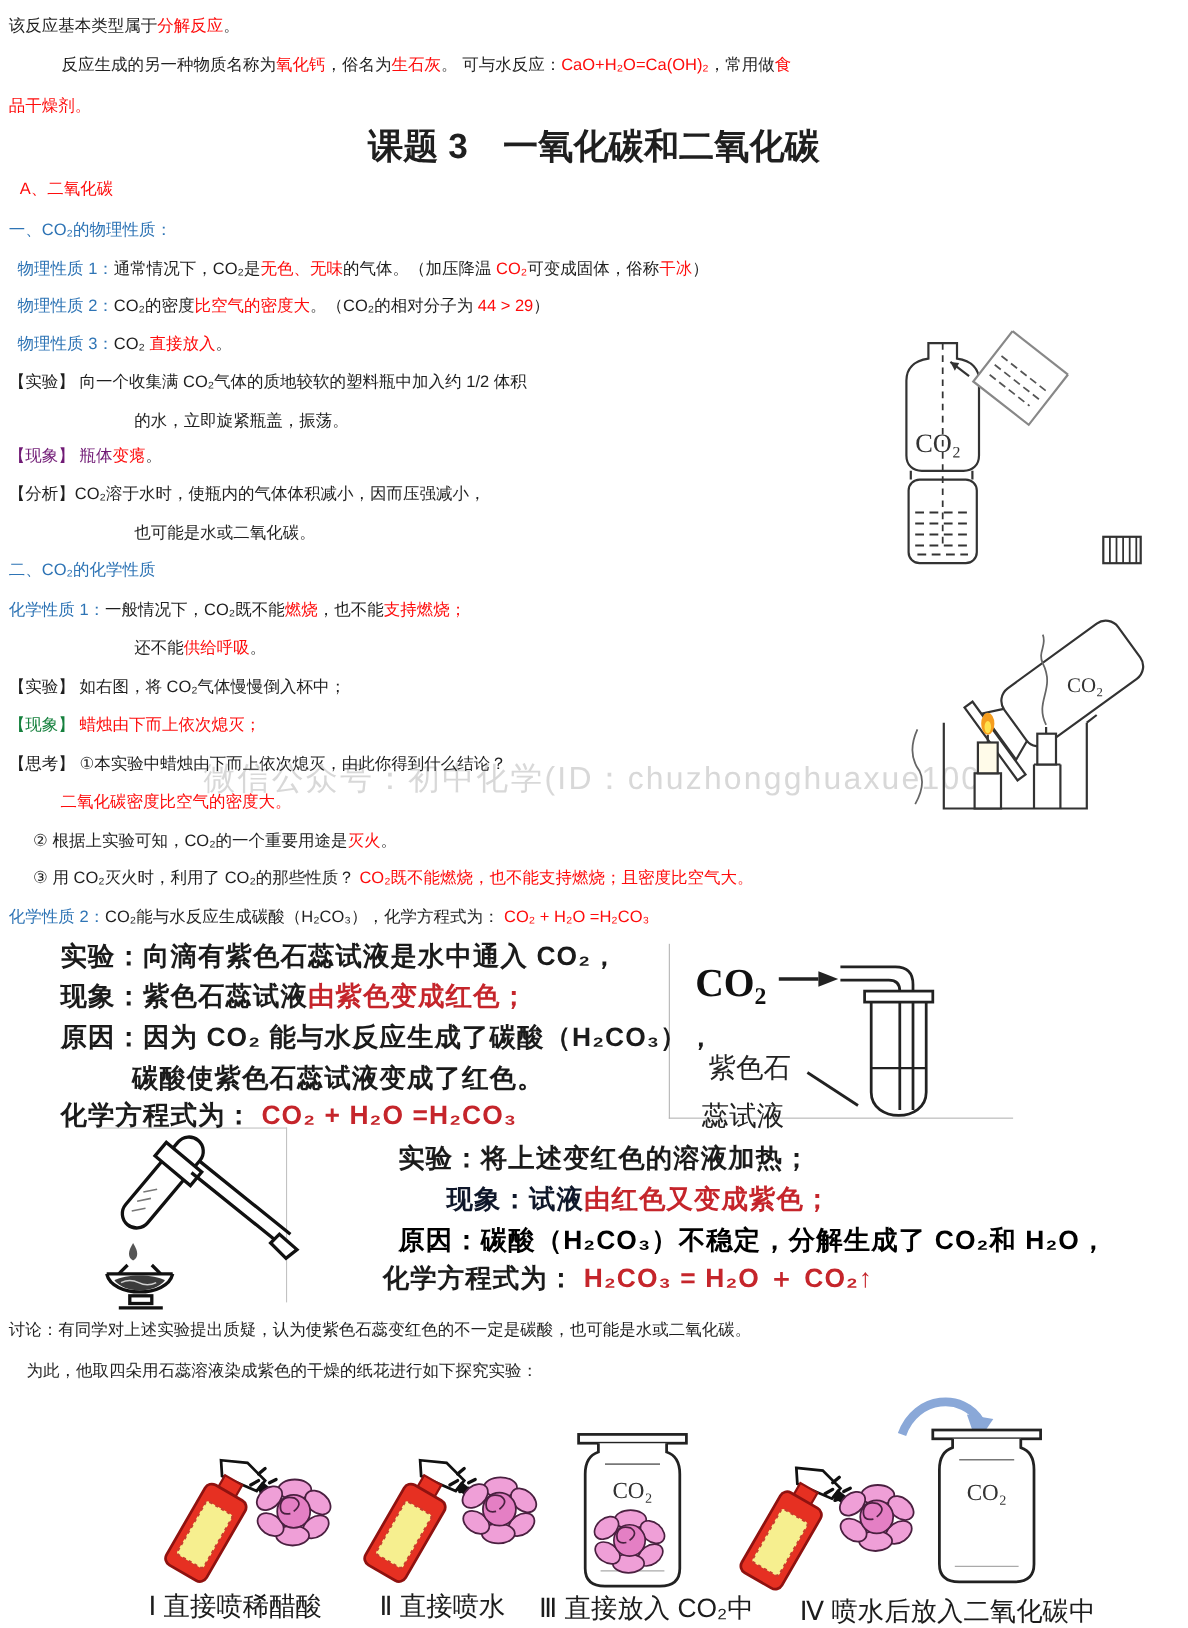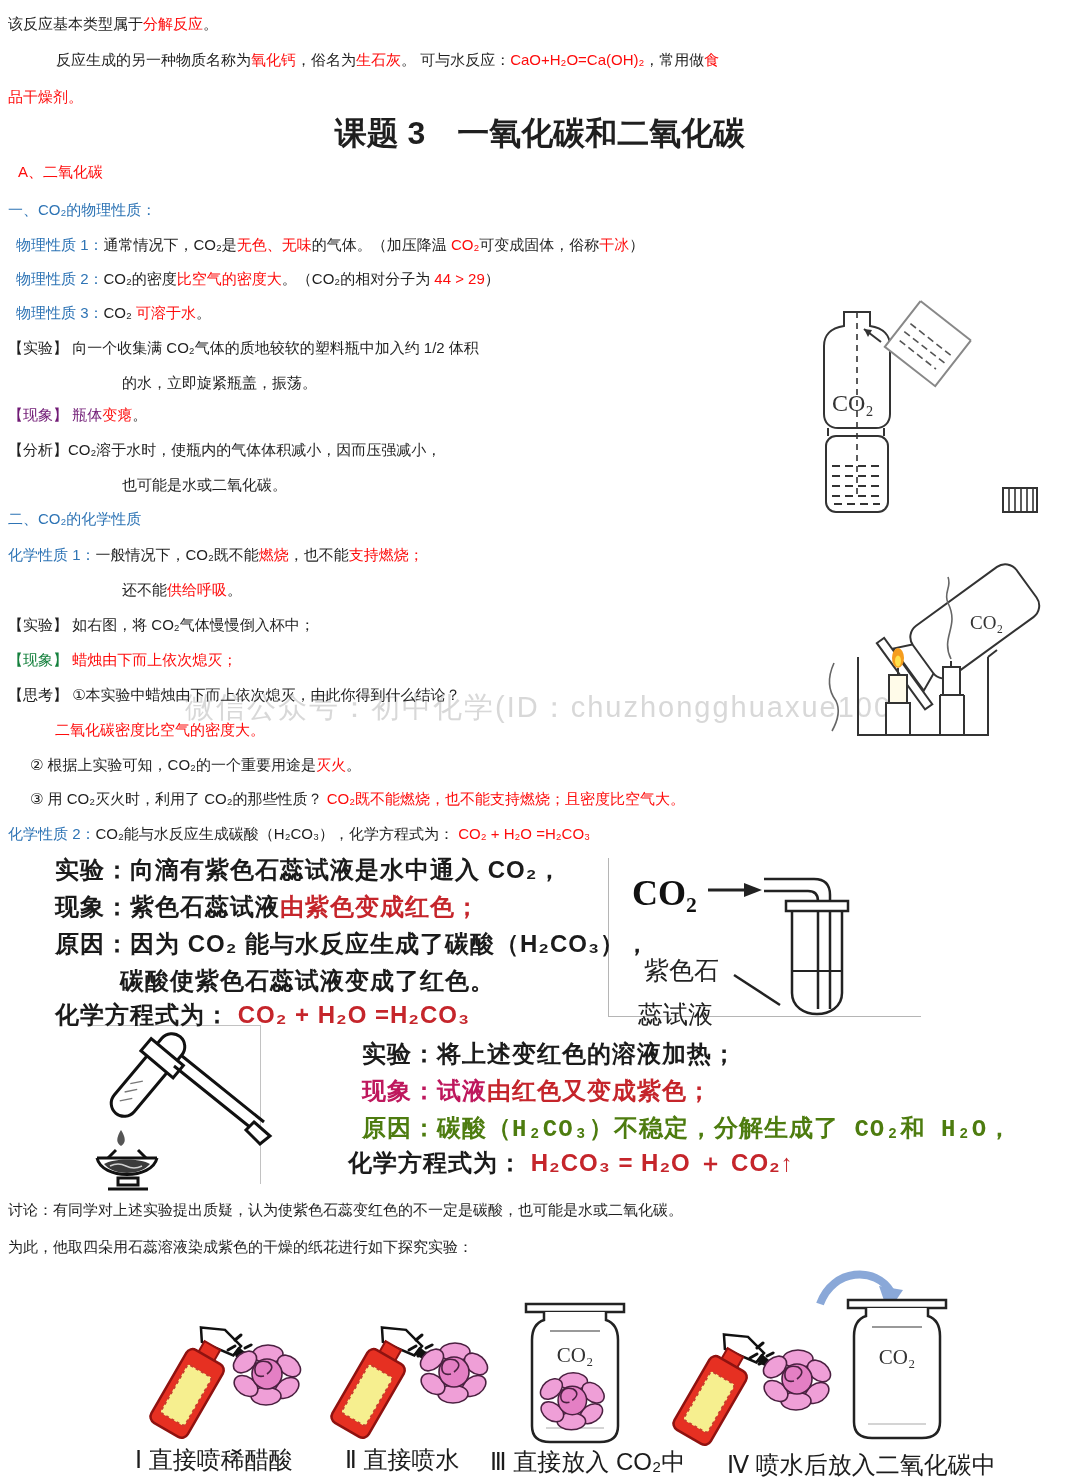--- a/index.html
+++ b/index.html
@@ -27,21 +27,21 @@
   <div class="watermark">微信公众号：初中化学(ID：chuzhongghuaxue100)</div>
 
   <div class="ln" style="top:10px"><span style="color: rgb(31, 31, 31);">该反应基本类型属于</span><span style="color: rgb(254, 12, 12);">分解反应</span><span style="color: rgb(31, 31, 31);">。</span></div>
   <div class="ln" style="top:46px;left:56px"><span style="color: rgb(31, 31, 31);">反应生成的另一种物质名称为</span><span style="color: rgb(254, 12, 12);">氧化钙</span><span style="color: rgb(31, 31, 31);">，俗名为</span><span style="color: rgb(254, 12, 12);">生石灰</span><span style="color: rgb(31, 31, 31);">。 可与水反应：</span><span style="color: rgb(254, 12, 12);">CaO+H₂O=Ca(OH)₂</span><span style="color: rgb(31, 31, 31);">，常用做</span><span style="color: rgb(254, 12, 12);">食</span></div>
   <div class="ln" style="top:83px"><span style="color: rgb(254, 12, 12);">品干燥剂。</span></div>
   <div class="title" style="top:112px">课题 3　一氧化碳和二氧化碳</div>
   <div class="ln" style="top:158px;left:18px"><span style="color: rgb(254, 12, 12);">A、二氧化碳</span></div>
   <div class="ln" style="top:196px"><span style="color: rgb(46, 116, 181);">一、CO₂的物理性质：</span></div>
   <div class="ln" style="top:231px;left:16px"><span style="color: rgb(46, 116, 181);">物理性质 1：</span><span style="color: rgb(31, 31, 31);">通常情况下，CO₂是</span><span style="color: rgb(254, 12, 12);">无色、无味</span><span style="color: rgb(31, 31, 31);">的气体。（加压降温 </span><span style="color: rgb(254, 12, 12);">CO₂</span><span style="color: rgb(31, 31, 31);">可变成固体，俗称</span><span style="color: rgb(254, 12, 12);">干冰</span><span style="color: rgb(31, 31, 31);">）</span></div>
   <div class="ln" style="top:265px;left:16px"><span style="color: rgb(46, 116, 181);">物理性质 2：</span><span style="color: rgb(31, 31, 31);">CO₂的密度</span><span style="color: rgb(254, 12, 12);">比空气的密度大</span><span style="color: rgb(31, 31, 31);">。（CO₂的相对分子为 </span><span style="color: rgb(254, 12, 12);">44 &gt; 29</span><span style="color: rgb(31, 31, 31);">）</span></div>
-  <div class="ln" style="top:299px;left:16px"><span style="color: rgb(46, 116, 181);">物理性质 3：</span><span style="color: rgb(31, 31, 31);">CO₂ </span><span style="color: rgb(254, 12, 12);">可溶于水</span><span style="color: rgb(31, 31, 31);">。</span></div>
+  <div class="ln" style="top:299px;left:16px"><span style="color: rgb(46, 116, 181);">物理性质 3：</span><span style="color: rgb(31, 31, 31);">CO₂ </span><span style="color: rgb(254, 12, 12);">直接放入</span><span style="color: rgb(31, 31, 31);">。</span></div>
   <div class="ln" style="top:334px"><span style="color: rgb(31, 31, 31);">【实验】 向一个收集满 CO₂气体的质地较软的塑料瓶中加入约 1/2 体积</span></div>
   <div class="ln" style="top:369px;left:122px"><span style="color: rgb(31, 31, 31);">的水，立即旋紧瓶盖，振荡。</span></div>
   <div class="ln" style="top:401px"><span style="color: #701a75; text-align: right;">【现象】 瓶体</span><span style="color: rgb(254, 12, 12);">变瘪</span><span style="color: rgb(31, 31, 31);">。</span></div>
   <div class="ln" style="top:436px"><span style="color: rgb(31, 31, 31);">【分析】CO₂溶于水时，使瓶内的气体体积减小，因而压强减小，</span></div>
   <div class="ln" style="top:471px;left:122px"><span style="color: rgb(31, 31, 31);">也可能是水或二氧化碳。</span></div>
   <div class="ln" style="top:505px"><span style="color: rgb(46, 116, 181);">二、CO₂的化学性质</span></div>
   <div class="ln" style="top:541px"><span style="color: rgb(46, 116, 181);">化学性质 1：</span><span style="color: rgb(31, 31, 31);">一般情况下，CO₂既不能</span><span style="color: rgb(254, 12, 12);">燃烧</span><span style="color: rgb(31, 31, 31);">，也不能</span><span style="color: rgb(254, 12, 12);">支持燃烧；</span></div>
   <div class="ln" style="top:576px;left:122px"><span style="color: rgb(31, 31, 31);">还不能</span><span style="color: rgb(254, 12, 12);">供给呼吸</span><span style="color: rgb(31, 31, 31);">。</span></div>
   <div class="ln" style="top:611px"><span style="color: rgb(31, 31, 31);">【实验】 如右图，将 CO₂气体慢慢倒入杯中；</span></div>
   <div class="ln" style="top:646px"><span style="color: #15803d;">【现象】 </span><span style="color: rgb(254, 12, 12);">蜡烛由下而上依次熄灭；</span></div>
@@ -51,26 +51,26 @@
   <div class="ln" style="top:785px;left:30px"><span style="color: rgb(31, 31, 31);">③ 用 CO₂灭火时，利用了 CO₂的那些性质？  </span><span style="color: rgb(254, 12, 12);">CO₂既不能燃烧，也不能支持燃烧；且密度比空气大。</span></div>
   <div class="ln" style="top:820px"><span style="color: rgb(46, 116, 181);">化学性质 2：</span><span style="color: rgb(31, 31, 31);">CO₂能与水反应生成碳酸（H₂CO₃），化学方程式为： </span><span style="color: rgb(254, 12, 12);">CO₂ + H₂O =H₂CO₃</span></div>
 
   <div class="ln hw" style="top:856px;left:55px"><span style="color: rgb(27, 27, 27);">实验：向滴有紫色石蕊试液是水中通入 CO₂，</span></div>
   <div class="ln hw" style="top:893px;left:55px"><span style="color: rgb(27, 27, 27);">现象：紫色石蕊试液</span><span style="color: rgb(197, 37, 43);">由紫色变成红色；</span></div>
   <div class="ln hw" style="top:930px;left:55px"><span style="color: rgb(27, 27, 27);">原因：因为 CO₂ 能与水反应生成了碳酸（H₂CO₃），</span></div>
   <div class="ln hw" style="top:967px;left:120px"><span style="color: rgb(27, 27, 27);">碳酸使紫色石蕊试液变成了红色。</span></div>
   <div class="ln hw" style="top:1001px;left:55px"><span style="color: rgb(27, 27, 27);">化学方程式为： </span><span style="color: rgb(197, 37, 43);">CO₂ + H₂O =H₂CO₃</span></div>
 
   <div class="ln hw" style="top:1040px;left:362px"><span style="color: rgb(27, 27, 27);">实验：将上述变红色的溶液加热；</span></div>
-  <div class="ln hw" style="top:1077px;left:362px"><span style="color: #be185d;">现象：试液</span><span style="color: rgb(197, 37, 43);">由红色又变成紫色；</span></div>
-  <div class="ln hw" style="top:1114px;left:362px"><span style="color: #4d7c0f; font-family: Liberation Mono, monospace;">原因：碳酸（H₂CO₃）不稳定，分解生成了 CO₂和 H₂O，</span></div>
+  <div class="ln hw" style="top:1077px;left:362px"><span style="color: #0f172a; margin-left: 44px;">现象：试液</span><span style="color: rgb(197, 37, 43);">由红色又变成紫色；</span></div>
+  <div class="ln hw" style="top:1114px;left:362px"><span style="color: #000000;">原因：碳酸（H₂CO₃）不稳定，分解生成了 CO₂和 H₂O，</span></div>
   <div class="ln hw" style="top:1149px;left:348px"><span style="color: rgb(27, 27, 27);">化学方程式为： </span><span style="color: rgb(197, 37, 43);">H₂CO₃ = H₂O ＋ CO₂↑</span></div>
 
   <div class="ln" style="top:1196px"><span style="color: rgb(31, 31, 31);">讨论：有同学对上述实验提出质疑，认为使紫色石蕊变红色的不一定是碳酸，也可能是水或二氧化碳。</span></div>
-  <div class="ln" style="top:1233px"><span style="color: rgb(31, 31, 31);">为此，他取四朵用石蕊溶液染成紫色的干燥的纸花进行如下探究实验：</span></div>
+  <div class="ln" style="top:1233px"><span style="color: rgb(31, 31, 31); margin-left: 16px;">为此，他取四朵用石蕊溶液染成紫色的干燥的纸花进行如下探究实验：</span></div>
 
   <div class="frame1"></div>
   <div class="frame2"></div>
 
   <svg class="illus" style="left:798px;top:298px" width="285" height="225" viewBox="0 0 285 225">
     <g fill="none" stroke="#333" stroke-width="2">
       <path d="M46,28 V14 H72 V28 C86,30 92,38 92,48 V116 C92,125 86,130 78,130 H40 C32,130 26,125 26,116 V48 C26,38 32,30 46,28 Z" fill="#fff"></path>
       <path d="M30,130 v8 M86,130 v8"></path>
       <rect x="28" y="138" width="62" height="76" rx="10" fill="#fff"></rect>
       <g stroke-dasharray="8 5" stroke-width="1.8">

